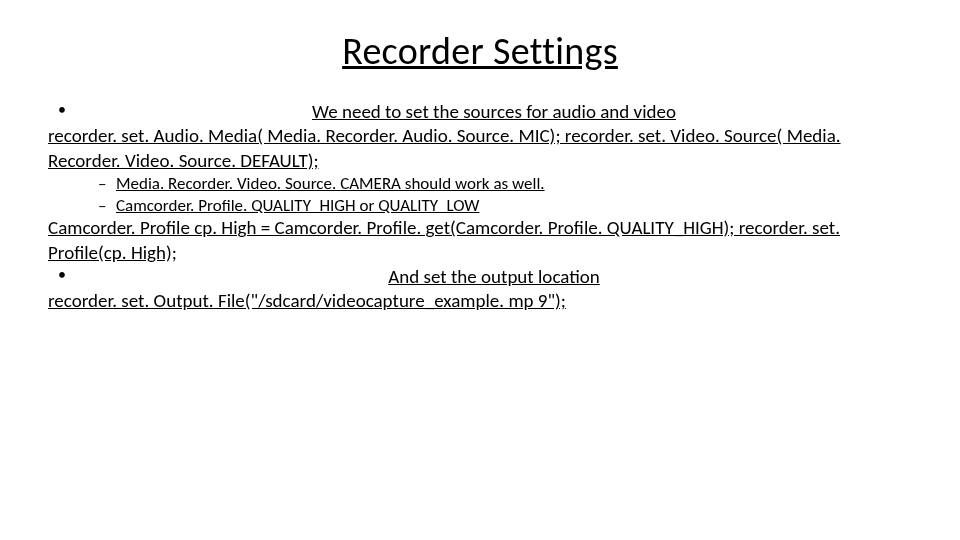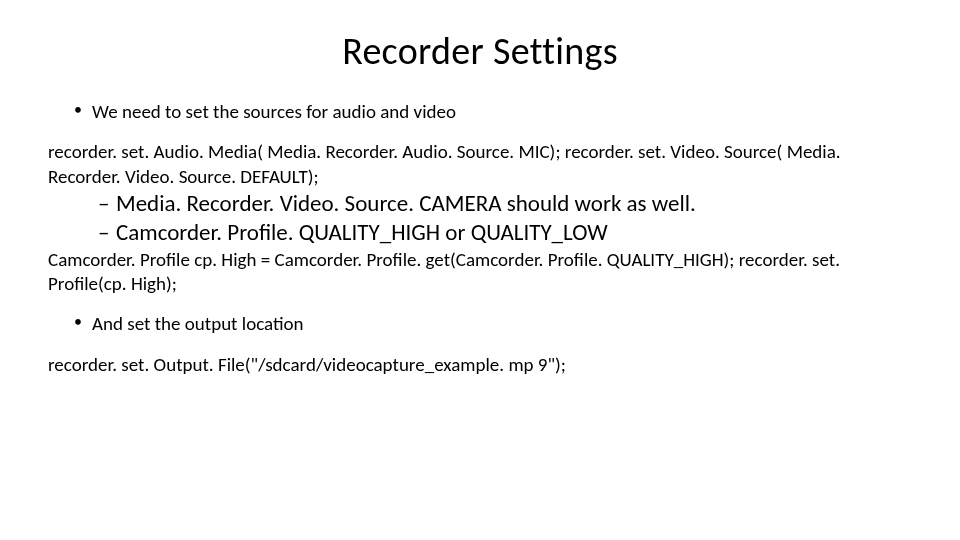--- a/index.html
+++ b/index.html
@@ -10,53 +10,55 @@
     background: #ffffff;
     font-family: Calibri, "Segoe UI", Arial, sans-serif;
     color: #000000;
   }
   .slide {
     position: relative;
     width: 960px;
     height: 540px;
     box-sizing: border-box;
     padding: 28px 48px 8px 48px;
+    text-decoration: underline;
   }
   .title {
     text-align: center;
     font-size: 38px;
     font-weight: 400;
     letter-spacing: 0.3px;
     margin: 0 0 26px 0;
   }
   .body {
     font-size: 19px;
     line-height: 1.28;
   }
   .lvl1 {
-    margin: 16px;
+    margin: 0;
     padding: 0 0 0 28px;
     position: relative;
+    text-align: center;
   }
   .lvl1::before {
     content: "•";
     position: absolute;
     left: 10px;
     top: 0;
     font-size: 16px;
   }
   .flush {
     margin: 0;
     padding-left: 0;
   }
   .lvl2 {
     margin: 0;
     padding: 0 0 0 68px;
     position: relative;
-    font-size: 23px;
+    font-size: 17px;
   }
   .lvl2::before {
     content: "–";
     position: absolute;
     left: 50px;
     top: 0;
   }
 </style>
 </head>
 <body>

